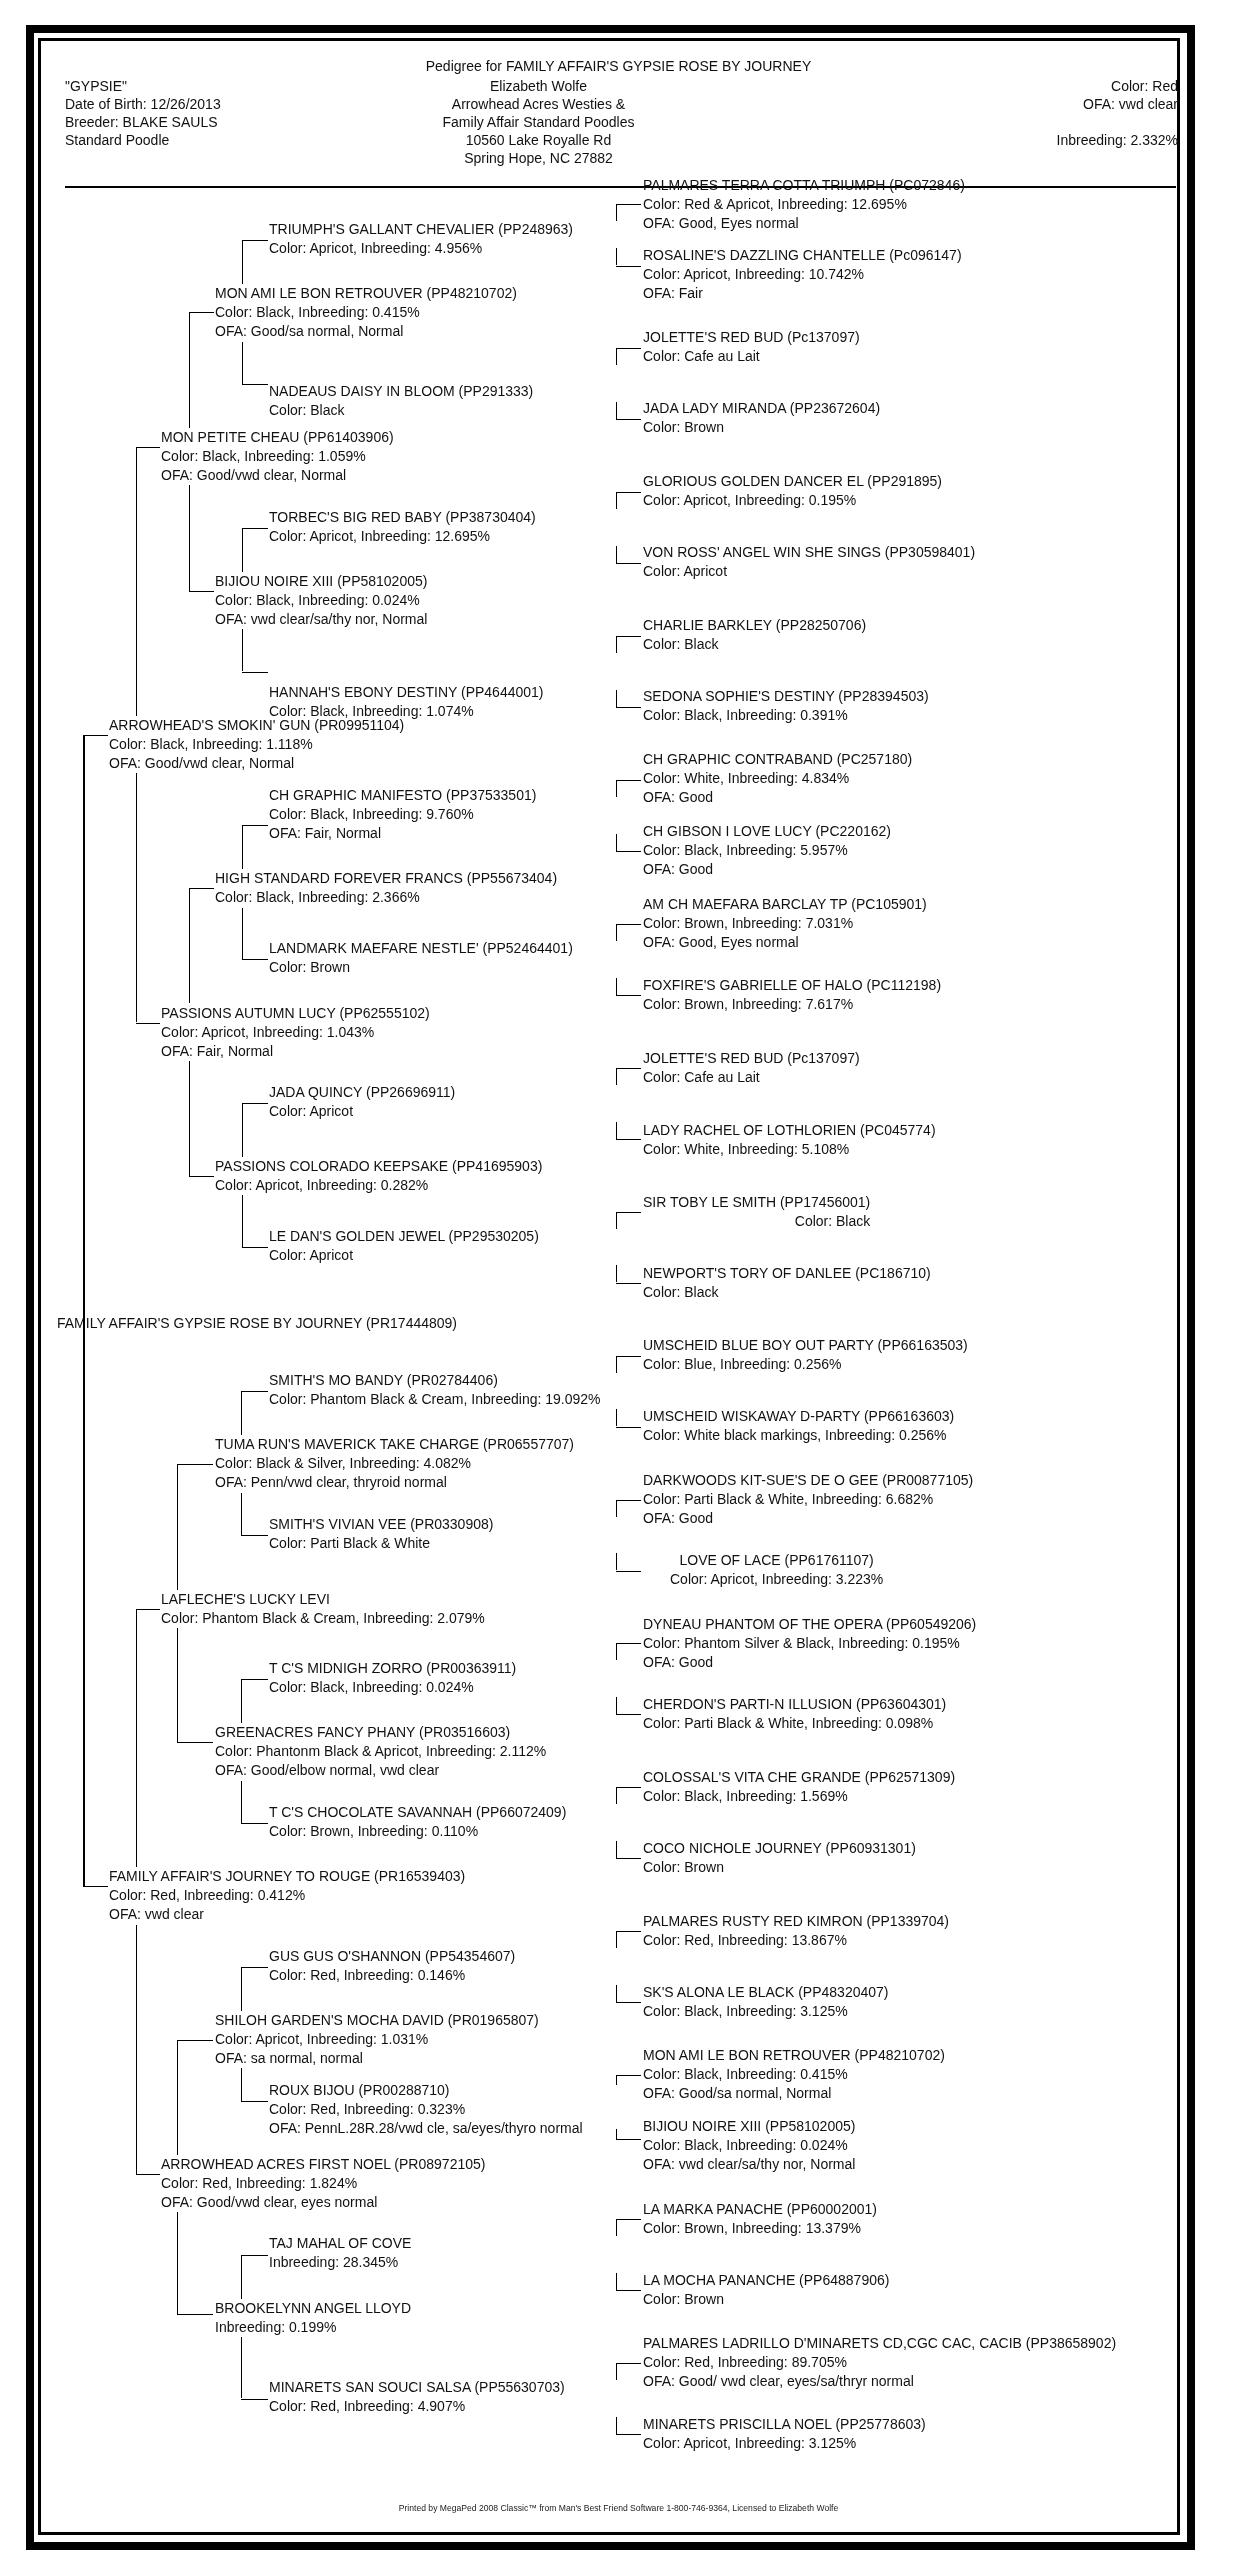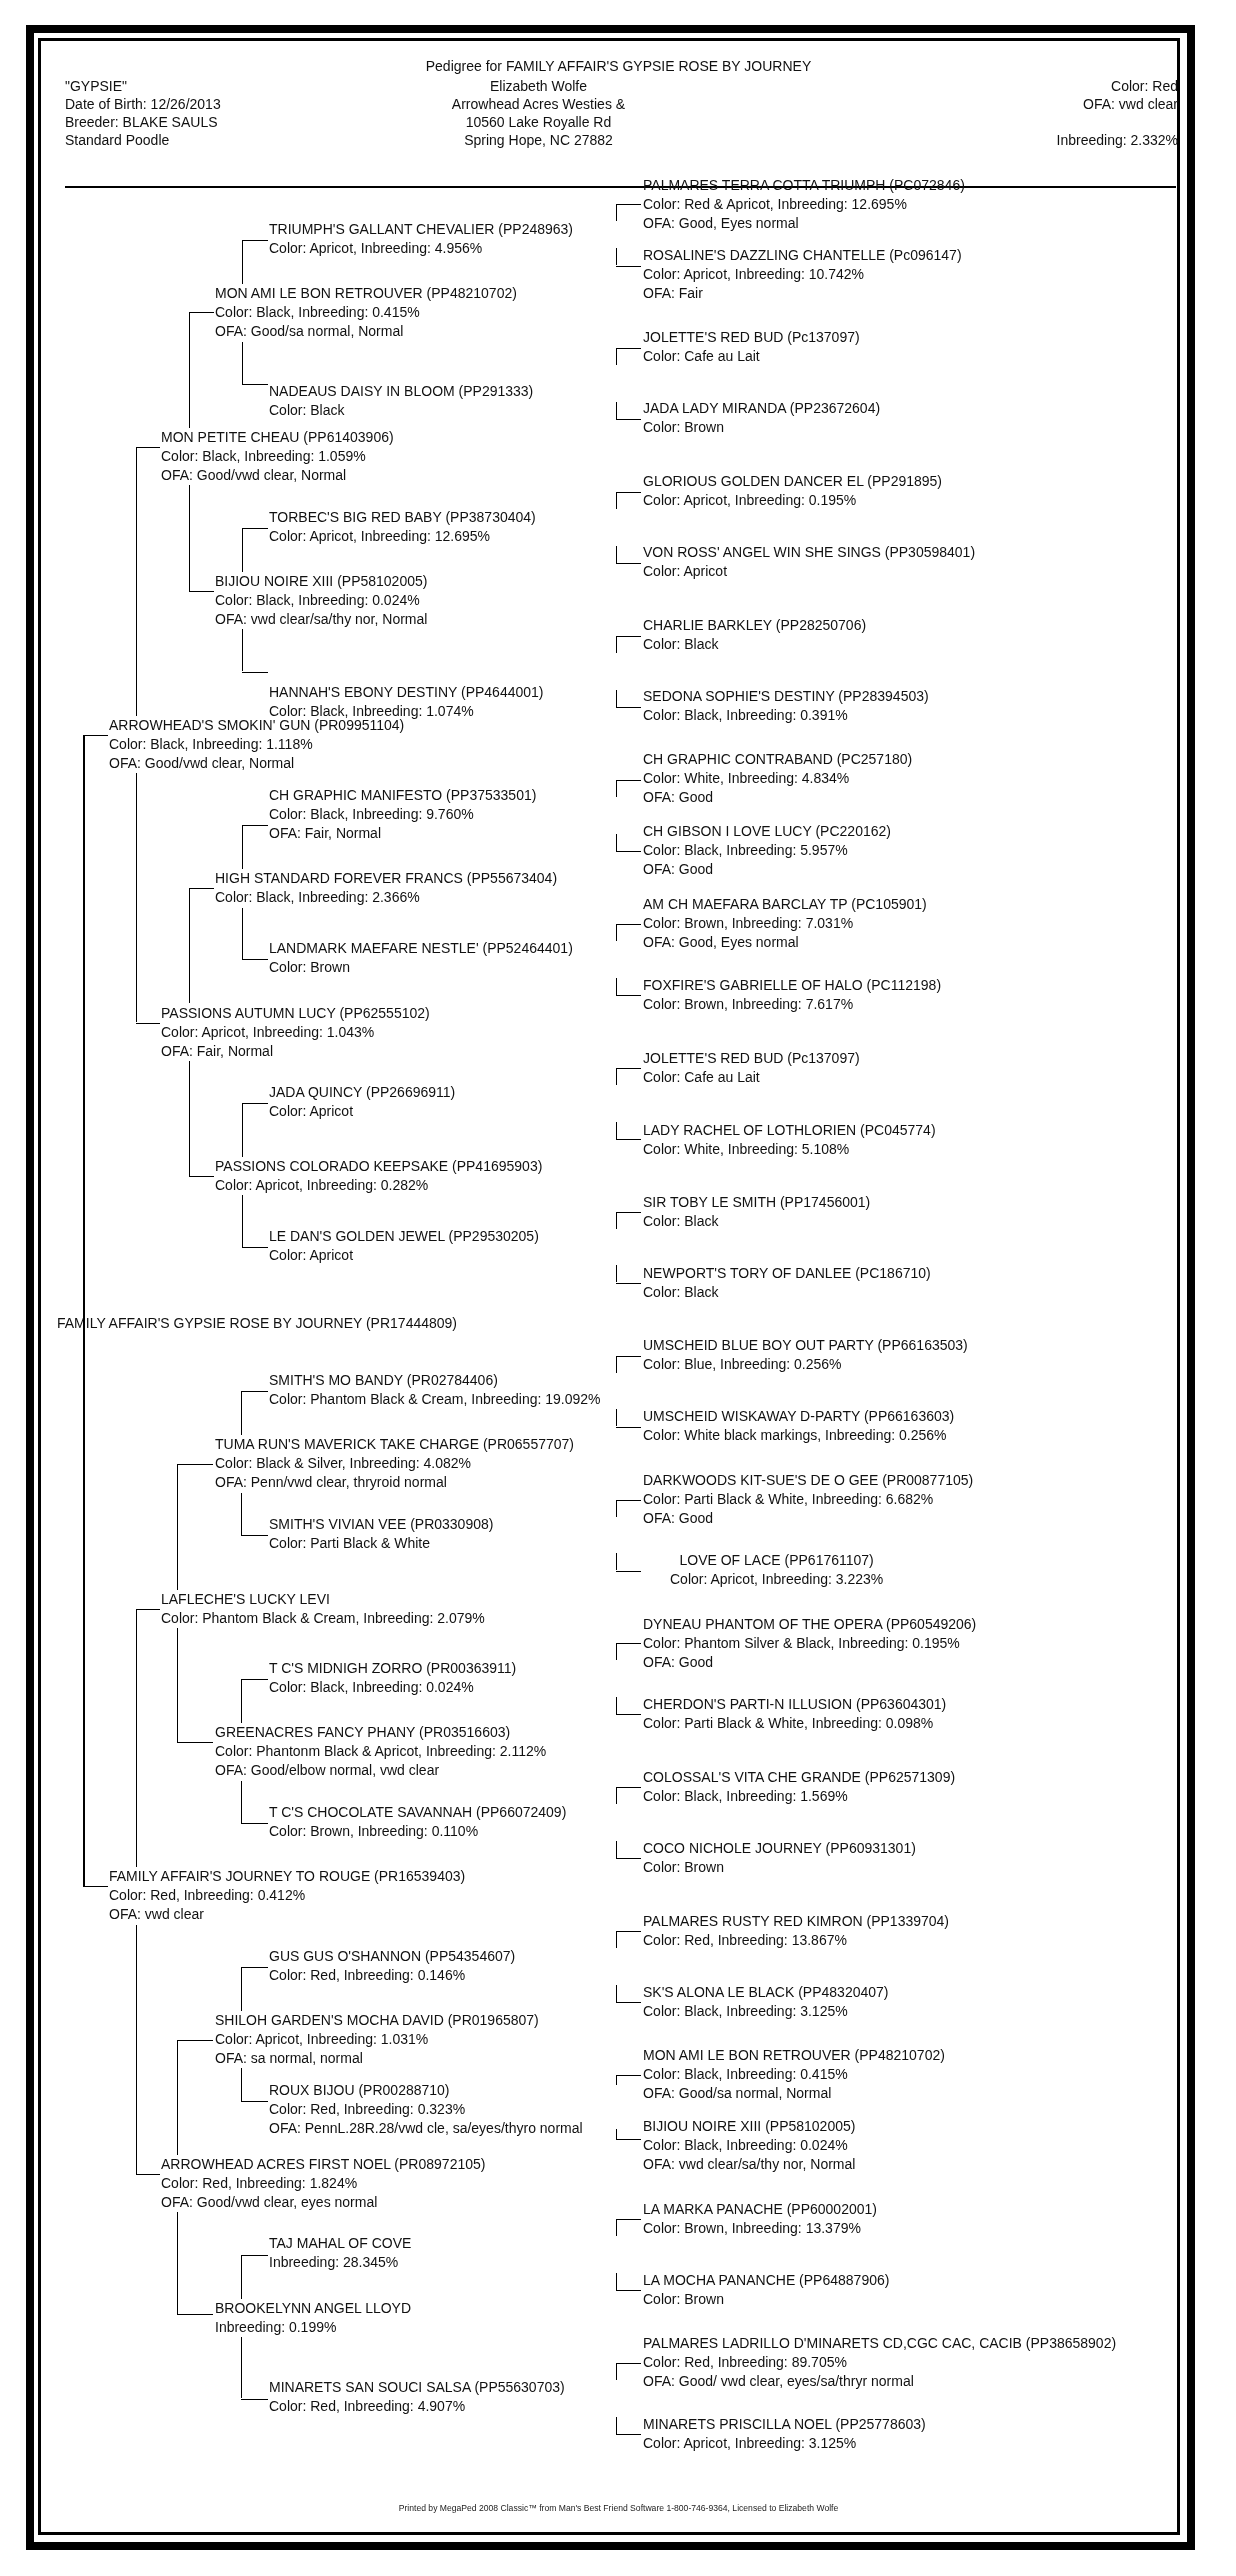--- a/index.html
+++ b/index.html
@@ -30,20 +30,21 @@
 <div class="abs hdr hdr-title">Pedigree for FAMILY AFFAIR'S GYPSIE ROSE BY JOURNEY</div>
 <div class="abs hdr hdr-left">
   <div>"GYPSIE"</div>
   <div>Date of Birth: 12/26/2013</div>
   <div>Breeder: BLAKE SAULS</div>
   <div>Standard Poodle</div>
 </div>
 <div class="abs hdr hdr-center">
   <div>Elizabeth Wolfe</div>
   <div>Arrowhead Acres Westies &amp;</div>
+  <div>Family Affair Standard Poodles</div>
   <div>10560 Lake Royalle Rd</div>
   <div>Spring Hope, NC 27882</div>
 </div>
 <div class="abs hdr hdr-right">
   <div>Color: Red</div>
   <div>OFA: vwd clear</div>
   <div style="height:18px"></div>
   <div>Inbreeding:   2.332%</div>
 </div>
 <div class="sep"></div>
@@ -242,21 +243,21 @@
     <div>Color: Brown, Inbreeding:   7.617%</div>
   </div>
 <div class="dog" style="left:643px;top:1049px;">
     <div>JOLETTE'S RED BUD (Pc137097)</div>
     <div>Color: Cafe au Lait</div>
   </div>
 <div class="dog" style="left:643px;top:1121px;">
     <div>LADY RACHEL OF LOTHLORIEN (PC045774)</div>
     <div>Color: White, Inbreeding:   5.108%</div>
   </div>
-<div class="dog" style="left:643px;top:1193px;">
+<div class="dog" style="left:643px;top:1193px;text-align:right;">
     <div>SIR TOBY LE SMITH (PP17456001)</div>
     <div>Color: Black</div>
   </div>
 <div class="dog" style="left:643px;top:1264px;">
     <div>NEWPORT'S TORY OF DANLEE (PC186710)</div>
     <div>Color: Black</div>
   </div>
 <div class="dog" style="left:643px;top:1336px;">
     <div>UMSCHEID BLUE BOY OUT PARTY (PP66163503)</div>
     <div>Color: Blue, Inbreeding:   0.256%</div>

